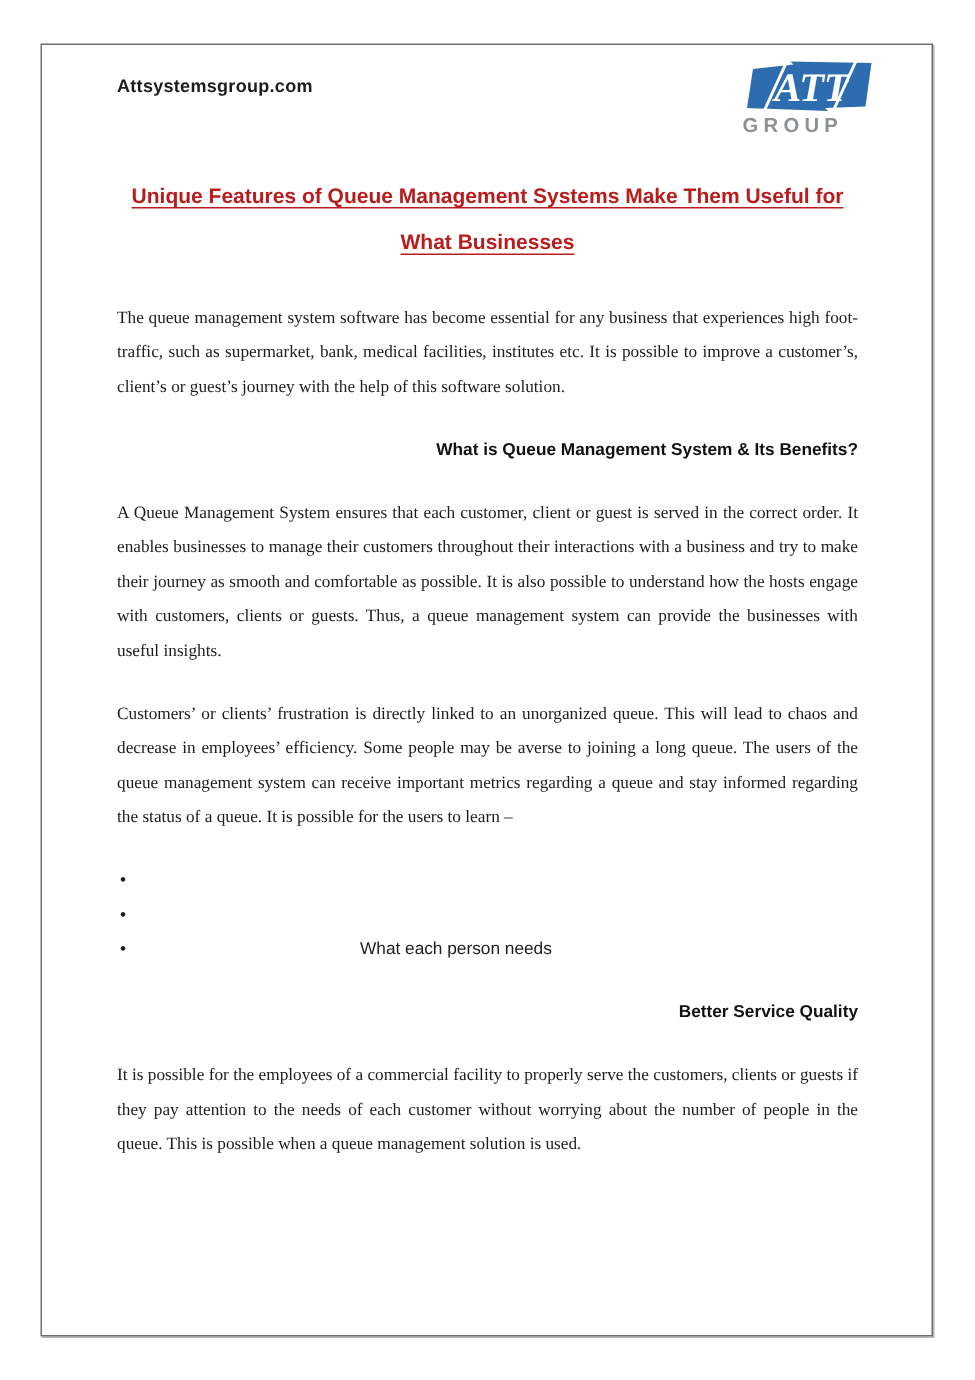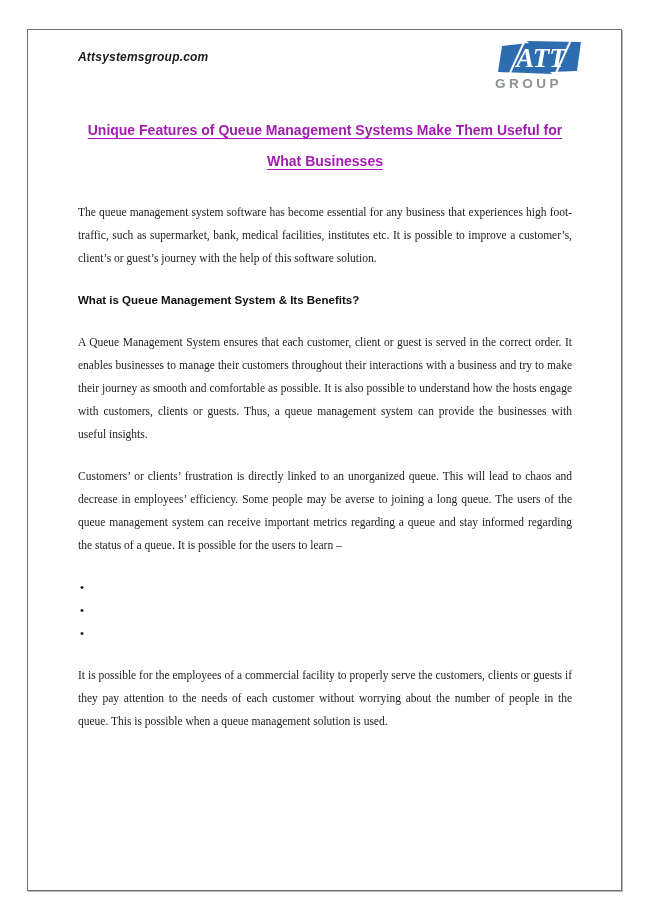--- a/index.html
+++ b/index.html
@@ -27,62 +27,62 @@
     justify-content: space-between;
     align-items: flex-start;
     padding: 10px 36px 0 50px;
   }
   .site-name {
     margin-top: 10px;
     font-size: 12px;
     font-weight: 600;
     color: #1c1c1c;
     letter-spacing: 0.2px;
-    font-style: italic;
   }
   .logo { width: 90px; text-align: center; }
   .logo svg { display: block; }
   .logo-group {
     margin-top: 0px;
     font-size: 13.5px;
     font-weight: bold;
     color: #8e9194;
     letter-spacing: 3.5px;
     text-align: left;
   }
   .content {
     padding: 0 49px 0 50px;
     color: #1c1c1c;
   }
   .doc-title {
     margin: 24px 0 24px;
     text-align: center;
     font-size: 14px;
     font-weight: bold;
-    color: #a21caf;
+    color: #b91c1c;
     line-height: 31px;
   }
   .title-line {
     display: block;
     text-decoration: underline;
     text-underline-offset: 3px;
   }
   .para {
     margin: 0 0 19px;
     font-size: 11.5px;
     line-height: 23px;
     text-align: justify;
     font-family: Liberation Serif, serif;
   }
   .sec-heading {
     margin: 12px 0 19px;
     font-size: 11.5px;
     font-weight: bold;
     color: #111111;
     line-height: 23px;
+    text-align: right;
   }
   .bullet-list {
     margin: 0 0 19px;
     padding: 0;
     list-style: none;
   }
   .bullet-item {
     display: flex;
     font-size: 11.5px;
     line-height: 23px;
@@ -130,21 +130,23 @@
 
     <ul class="bullet-list">
       <li class="bullet-item">
         <span class="bullet-marker">•</span>
       </li>
       <li class="bullet-item">
         <span class="bullet-marker">•</span>
       </li>
       <li class="bullet-item">
         <span class="bullet-marker">•</span>
+        <span>What each person needs</span>
       </li>
     </ul>
 
 
+    <h2 class="sec-heading">Better Service Quality</h2>
 
     <p class="para">It is possible for the employees of a commercial facility to properly serve the customers, clients or guests if they pay attention to the needs of each customer without worrying about the number of people in the queue. This is possible when a queue management solution is used.</p>
 
   </div>
 </div>
 
 </body></html>

